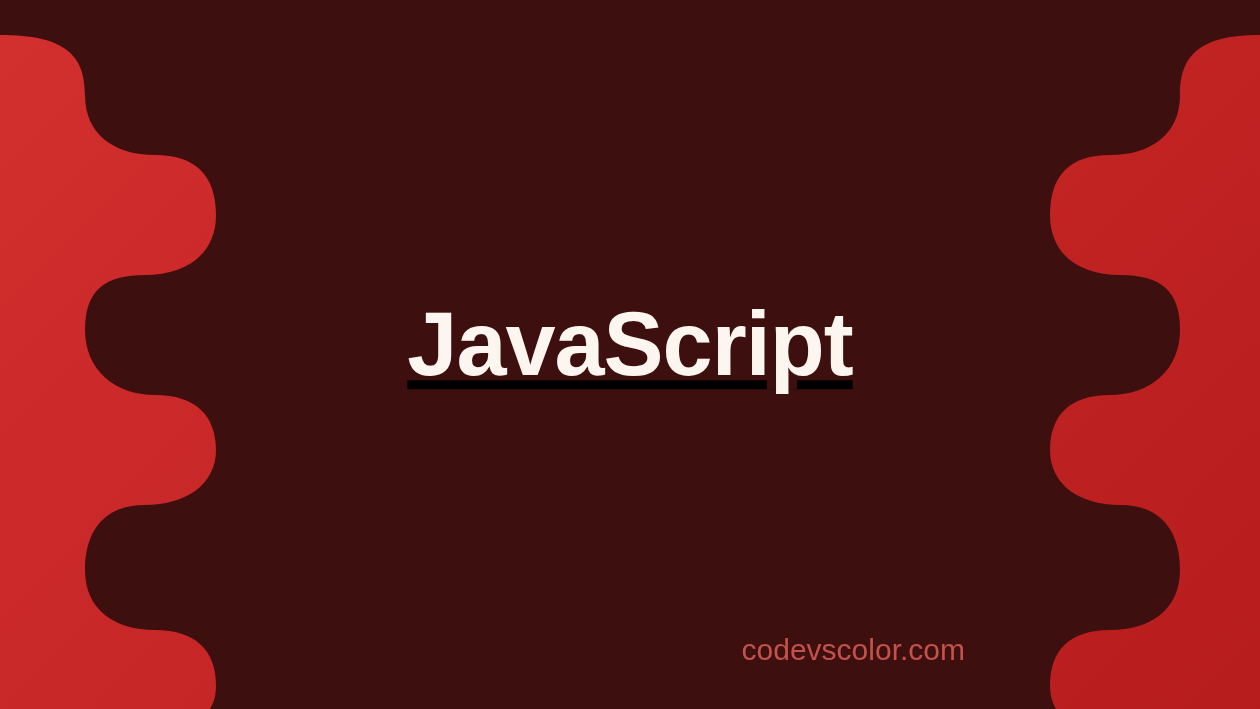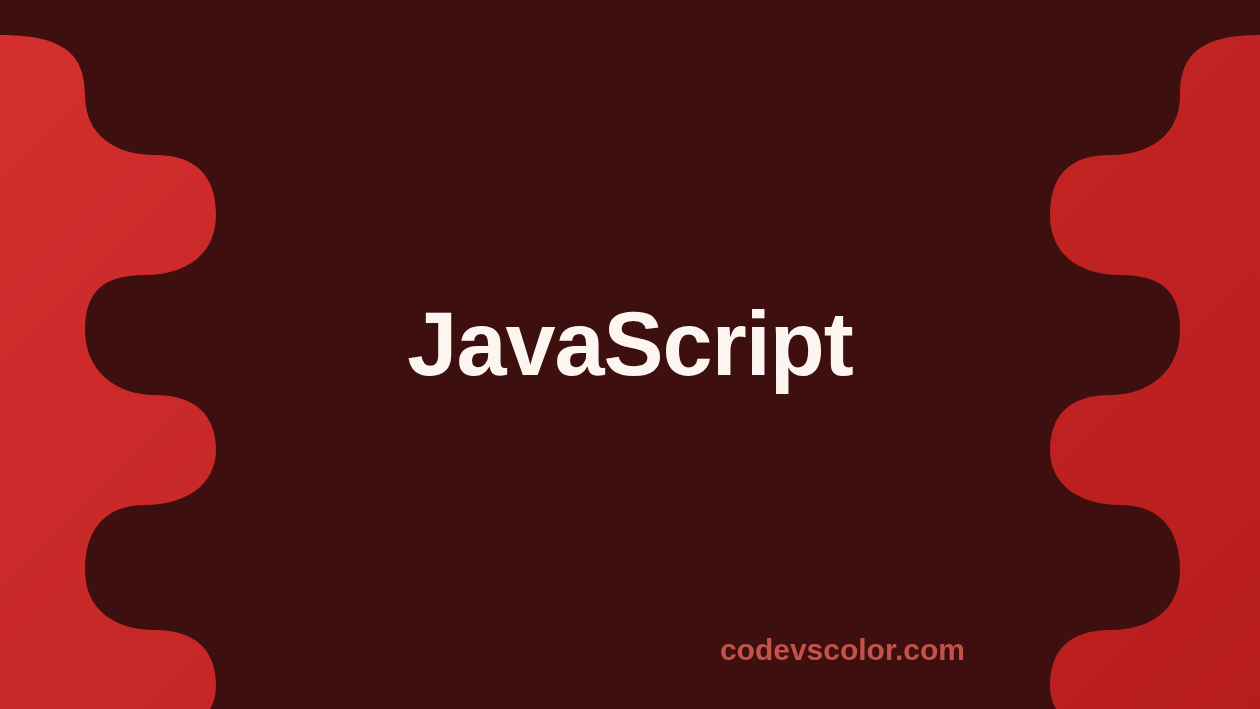--- a/index.html
+++ b/index.html
@@ -26,35 +26,36 @@
     left: 0;
     width: 100%;
     height: 100%;
   }
   .content {
     position: absolute;
     top: 50%;
     left: 50%;
     transform: translate(-50%, -60%);
     z-index: 10;
+    text-decoration: underline;
   }
   .title {
     color: #fdf6f0;
     font-size: 90px;
     font-weight: 700;
     line-height: 1.2;
     letter-spacing: -1px;
   }
   .watermark {
     position: absolute;
     bottom: 42px;
     right: 295px;
     color: #c4524a;
     font-size: 30px;
-    font-weight: 700;
+    font-weight: 400;
     z-index: 10;
   }
 </style>
 </head>
 <body>
 
 <div class="canvas">
   <svg class="blob-bg" viewBox="0 0 1260 709" preserveAspectRatio="none">
     <path fill="#3e0f0f" d="
       M 0,0 

